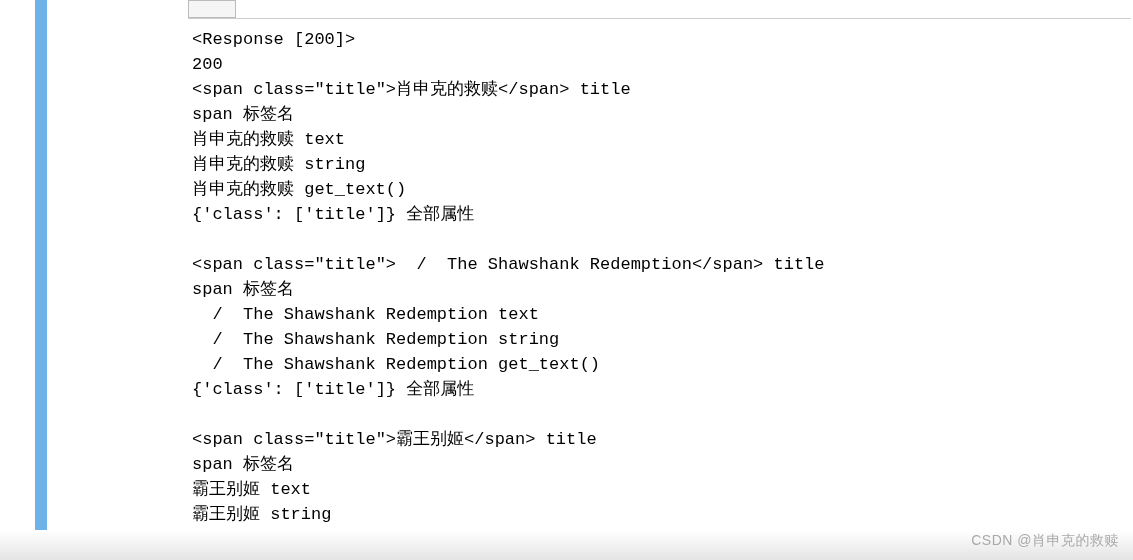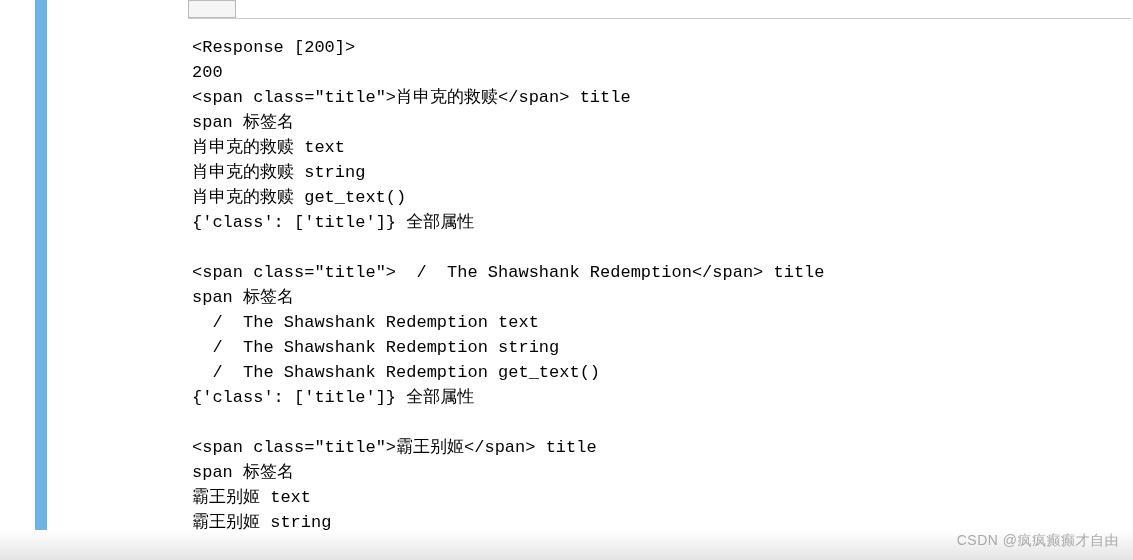--- a/index.html
+++ b/index.html
@@ -17,21 +17,21 @@
     height: 100%;
   }
   .blue-stripe {
     width: 12px;
     background: #6db3e8;
     margin-left: 35px;
     height: 530px;
   }
   .content {
     padding-left: 145px;
-    padding-top: 13px;
+    padding-top: 5px;
     flex: 1;
   }
   .box-top {
     position: absolute;
     top: 0;
     left: 188px;
     width: 48px;
     height: 18px;
     border: 1px solid #bbb;
     background: #f5f5f5;
@@ -96,13 +96,13 @@
 {'class': ['title']} 全部属性
 
 &lt;span class="title"&gt;霸王别姬&lt;/span&gt; title
 span 标签名
 霸王别姬 text
 霸王别姬 string</div>
   </div>
 </div>
 
 <div class="bottom-shadow"></div>
-<div class="watermark">CSDN @疯疯癫癫才自由</div>
+<div class="watermark">CSDN @肖申克的救赎</div>
 
 </body></html>

